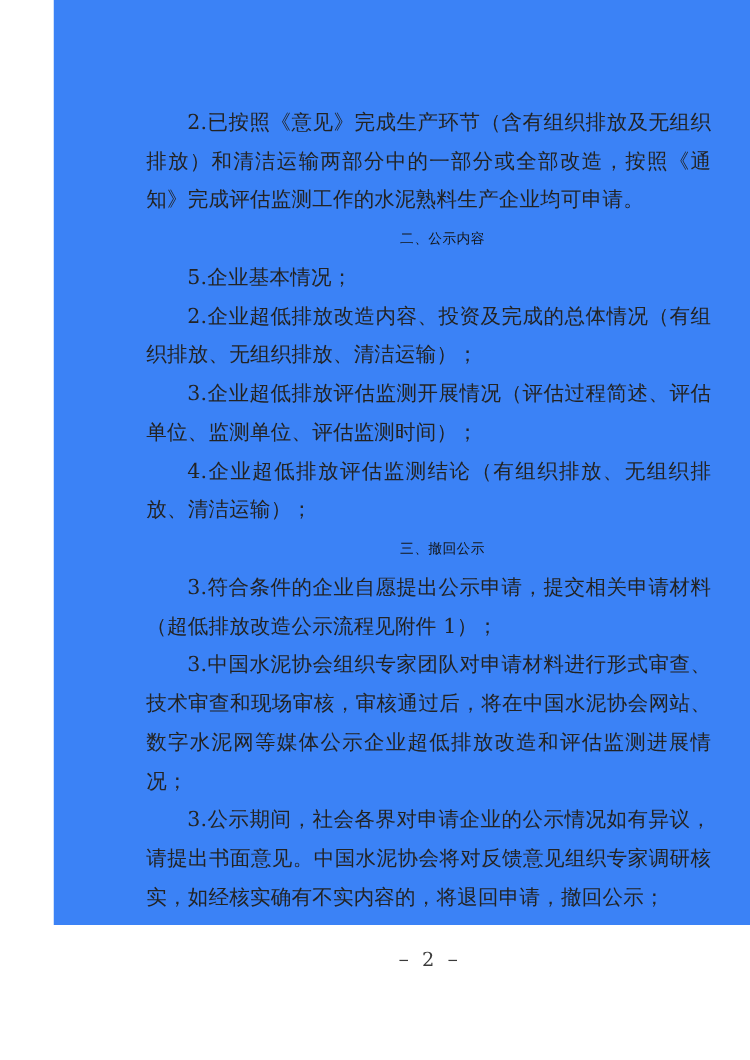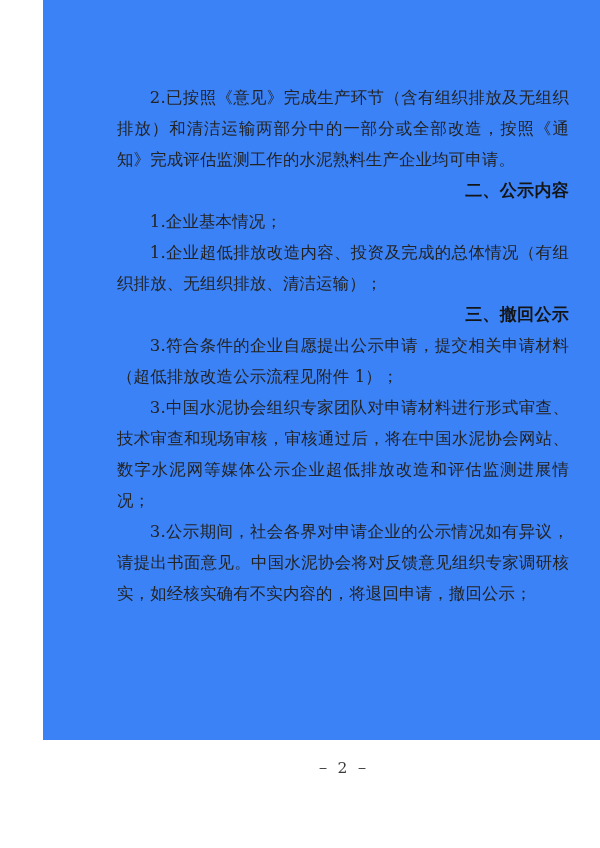--- a/index.html
+++ b/index.html
@@ -35,28 +35,28 @@
     line-height: 31px;
     text-align: justify;
     text-justify: inter-ideograph;
     text-indent: 2em;
     letter-spacing: 0.2px;
     color: #232323;
     font-weight: normal;
   }
   .heading {
     margin: 0;
-    font-size: 17px;
+    font-size: 11px;
     line-height: 31px;
     text-indent: 2em;
-    font-weight: bold;
+    font-weight: normal;
     font-family: "DejaVu Sans", "Liberation Sans", sans-serif;
     letter-spacing: 0.3px;
     color: #141414;
-    text-align: right;
+    text-align: center;
   }
   .page-number {
     position: absolute;
     left: 0;
     top: 756px;
     width: 600px;
     text-align: center;
     font-size: 15.5px;
     line-height: 24px;
     color: #3a3a3a;
@@ -64,21 +64,23 @@
     font-family: "DejaVu Serif", "Liberation Serif", serif;
   }
 </style>
 </head>
 <body>
 
 <div class="page">
   <div class="text-block" id="body-container">
       <p class="para">2.已按照《意见》完成生产环节（含有组织排放及无组织排放）和清洁运输两部分中的一部分或全部改造，按照《通知》完成评估监测工作的水泥熟料生产企业均可申请。</p>
       <p class="heading">二、公示内容</p>
-      <p class="para">1.企业基本情况；</p>
-      <p class="para">1.企业超低排放改造内容、投资及完成的总体情况（有组织排放、无组织排放、清洁运输）；</p>
+      <p class="para">5.企业基本情况；</p>
+      <p class="para">2.企业超低排放改造内容、投资及完成的总体情况（有组织排放、无组织排放、清洁运输）；</p>
+      <p class="para">3.企业超低排放评估监测开展情况（评估过程简述、评估单位、监测单位、评估监测时间）；</p>
+      <p class="para">4.企业超低排放评估监测结论（有组织排放、无组织排放、清洁运输）；</p>
       <p class="heading">三、撤回公示</p>
       <p class="para">3.符合条件的企业自愿提出公示申请，提交相关申请材料（超低排放改造公示流程见附件 1）；</p>
       <p class="para">3.中国水泥协会组织专家团队对申请材料进行形式审查、技术审查和现场审核，审核通过后，将在中国水泥协会网站、数字水泥网等媒体公示企业超低排放改造和评估监测进展情况；</p>
       <p class="para">3.公示期间，社会各界对申请企业的公示情况如有异议，请提出书面意见。中国水泥协会将对反馈意见组织专家调研核实，如经核实确有不实内容的，将退回申请，撤回公示；</p>
     </div>
   <div class="page-number">－ 2 －</div>
 </div>
 
 </body></html>

